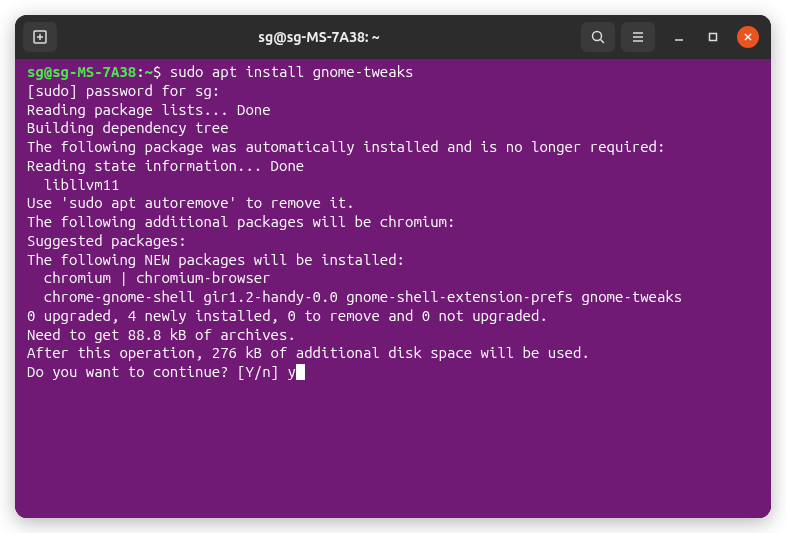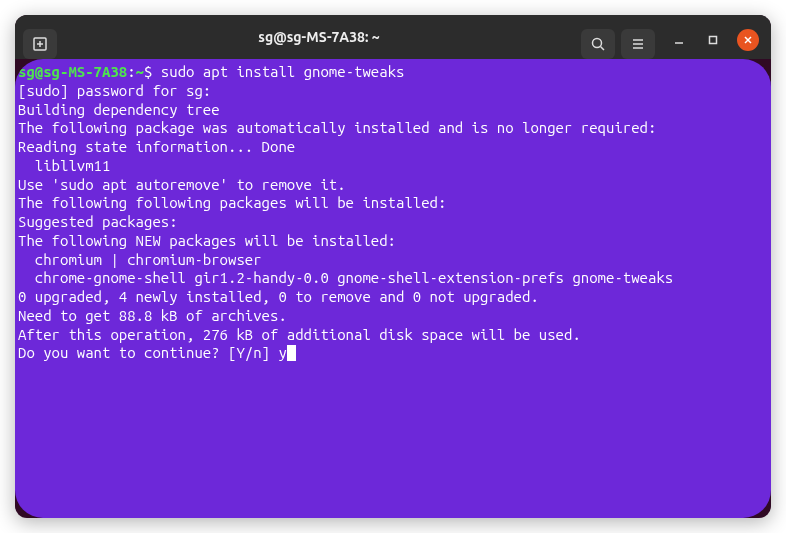--- a/index.html
+++ b/index.html
@@ -19,21 +19,21 @@
       border-radius: 12px;
       overflow: hidden;
       box-shadow: 0 4px 20px rgba(0,0,0,0.3);
       display: flex;
       flex-direction: column;
     }
     .titlebar {
       background: #2c2c2c;
       height: 44px;
       display: flex;
-      align-items: flex-start;
+      align-items: center;
       padding: 14px 8px;
       gap: 6px;
     }
     .titlebar-btn {
       width: 34px;
       height: 30px;
       background: #3a3a3a;
       border-radius: 6px;
       display: flex;
       align-items: center;
@@ -74,28 +74,27 @@
       border-radius: 50%;
       width: 22px;
       height: 22px;
     }
     .win-ctrl svg {
       width: 10px;
       height: 10px;
     }
     .terminal-body {
       flex: 1;
-      background: #6d28d9;
-      padding: 4px 3px;
+      background: #701a75;
+      padding: 4px 12px;
       font-family: 'Ubuntu Mono', 'DejaVu Sans Mono', 'Courier New', monospace;
       font-size: 15px;
       line-height: 1.25;
       color: #ffffff;
       overflow: hidden;
-      border-radius: 28px;
     }
     .prompt-user {
       color: #4EE44E;
       font-weight: bold;
     }
     .prompt-path {
       color: #4EE44E;
       font-weight: bold;
     }
     .prompt-sep {
@@ -158,26 +157,27 @@
         <svg viewBox="0 0 10 10">
           <line x1="2" y1="2" x2="8" y2="8" stroke="#ffffff" stroke-width="1.5"></line>
           <line x1="8" y1="2" x2="2" y2="8" stroke="#ffffff" stroke-width="1.5"></line>
         </svg>
       </div>
     </div>
   </div>
   <div class="terminal-body">
     <div class="terminal-line"><span class="prompt-user">sg@sg-MS-7A38</span><span class="prompt-sep">:</span><span class="prompt-path">~</span><span class="prompt-dollar">$ </span><span>sudo apt install gnome-tweaks</span></div>
     <div class="terminal-line">[sudo] password for sg:</div>
+    <div class="terminal-line">Reading package lists... Done</div>
     <div class="terminal-line">Building dependency tree</div>
     <div class="terminal-line">The following package was automatically installed and is no longer required:</div>
     <div class="terminal-line">Reading state information... Done</div>
     <div class="terminal-line">  libllvm11</div>
     <div class="terminal-line">Use 'sudo apt autoremove' to remove it.</div>
-    <div class="terminal-line">The following following packages will be installed:</div>
+    <div class="terminal-line">The following additional packages will be chromium:</div>
     <div class="terminal-line">Suggested packages:</div>
     <div class="terminal-line">The following NEW packages will be installed:</div>
     <div class="terminal-line">  chromium | chromium-browser</div>
     <div class="terminal-line">  chrome-gnome-shell gir1.2-handy-0.0 gnome-shell-extension-prefs gnome-tweaks</div>
     <div class="terminal-line">0 upgraded, 4 newly installed, 0 to remove and 0 not upgraded.</div>
     <div class="terminal-line">Need to get 88.8 kB of archives.</div>
     <div class="terminal-line">After this operation, 276 kB of additional disk space will be used.</div>
     <div class="terminal-line"><span>Do you want to continue? [Y/n] </span><span>y</span><span class="cursor"></span></div>
   </div>
 </div>

